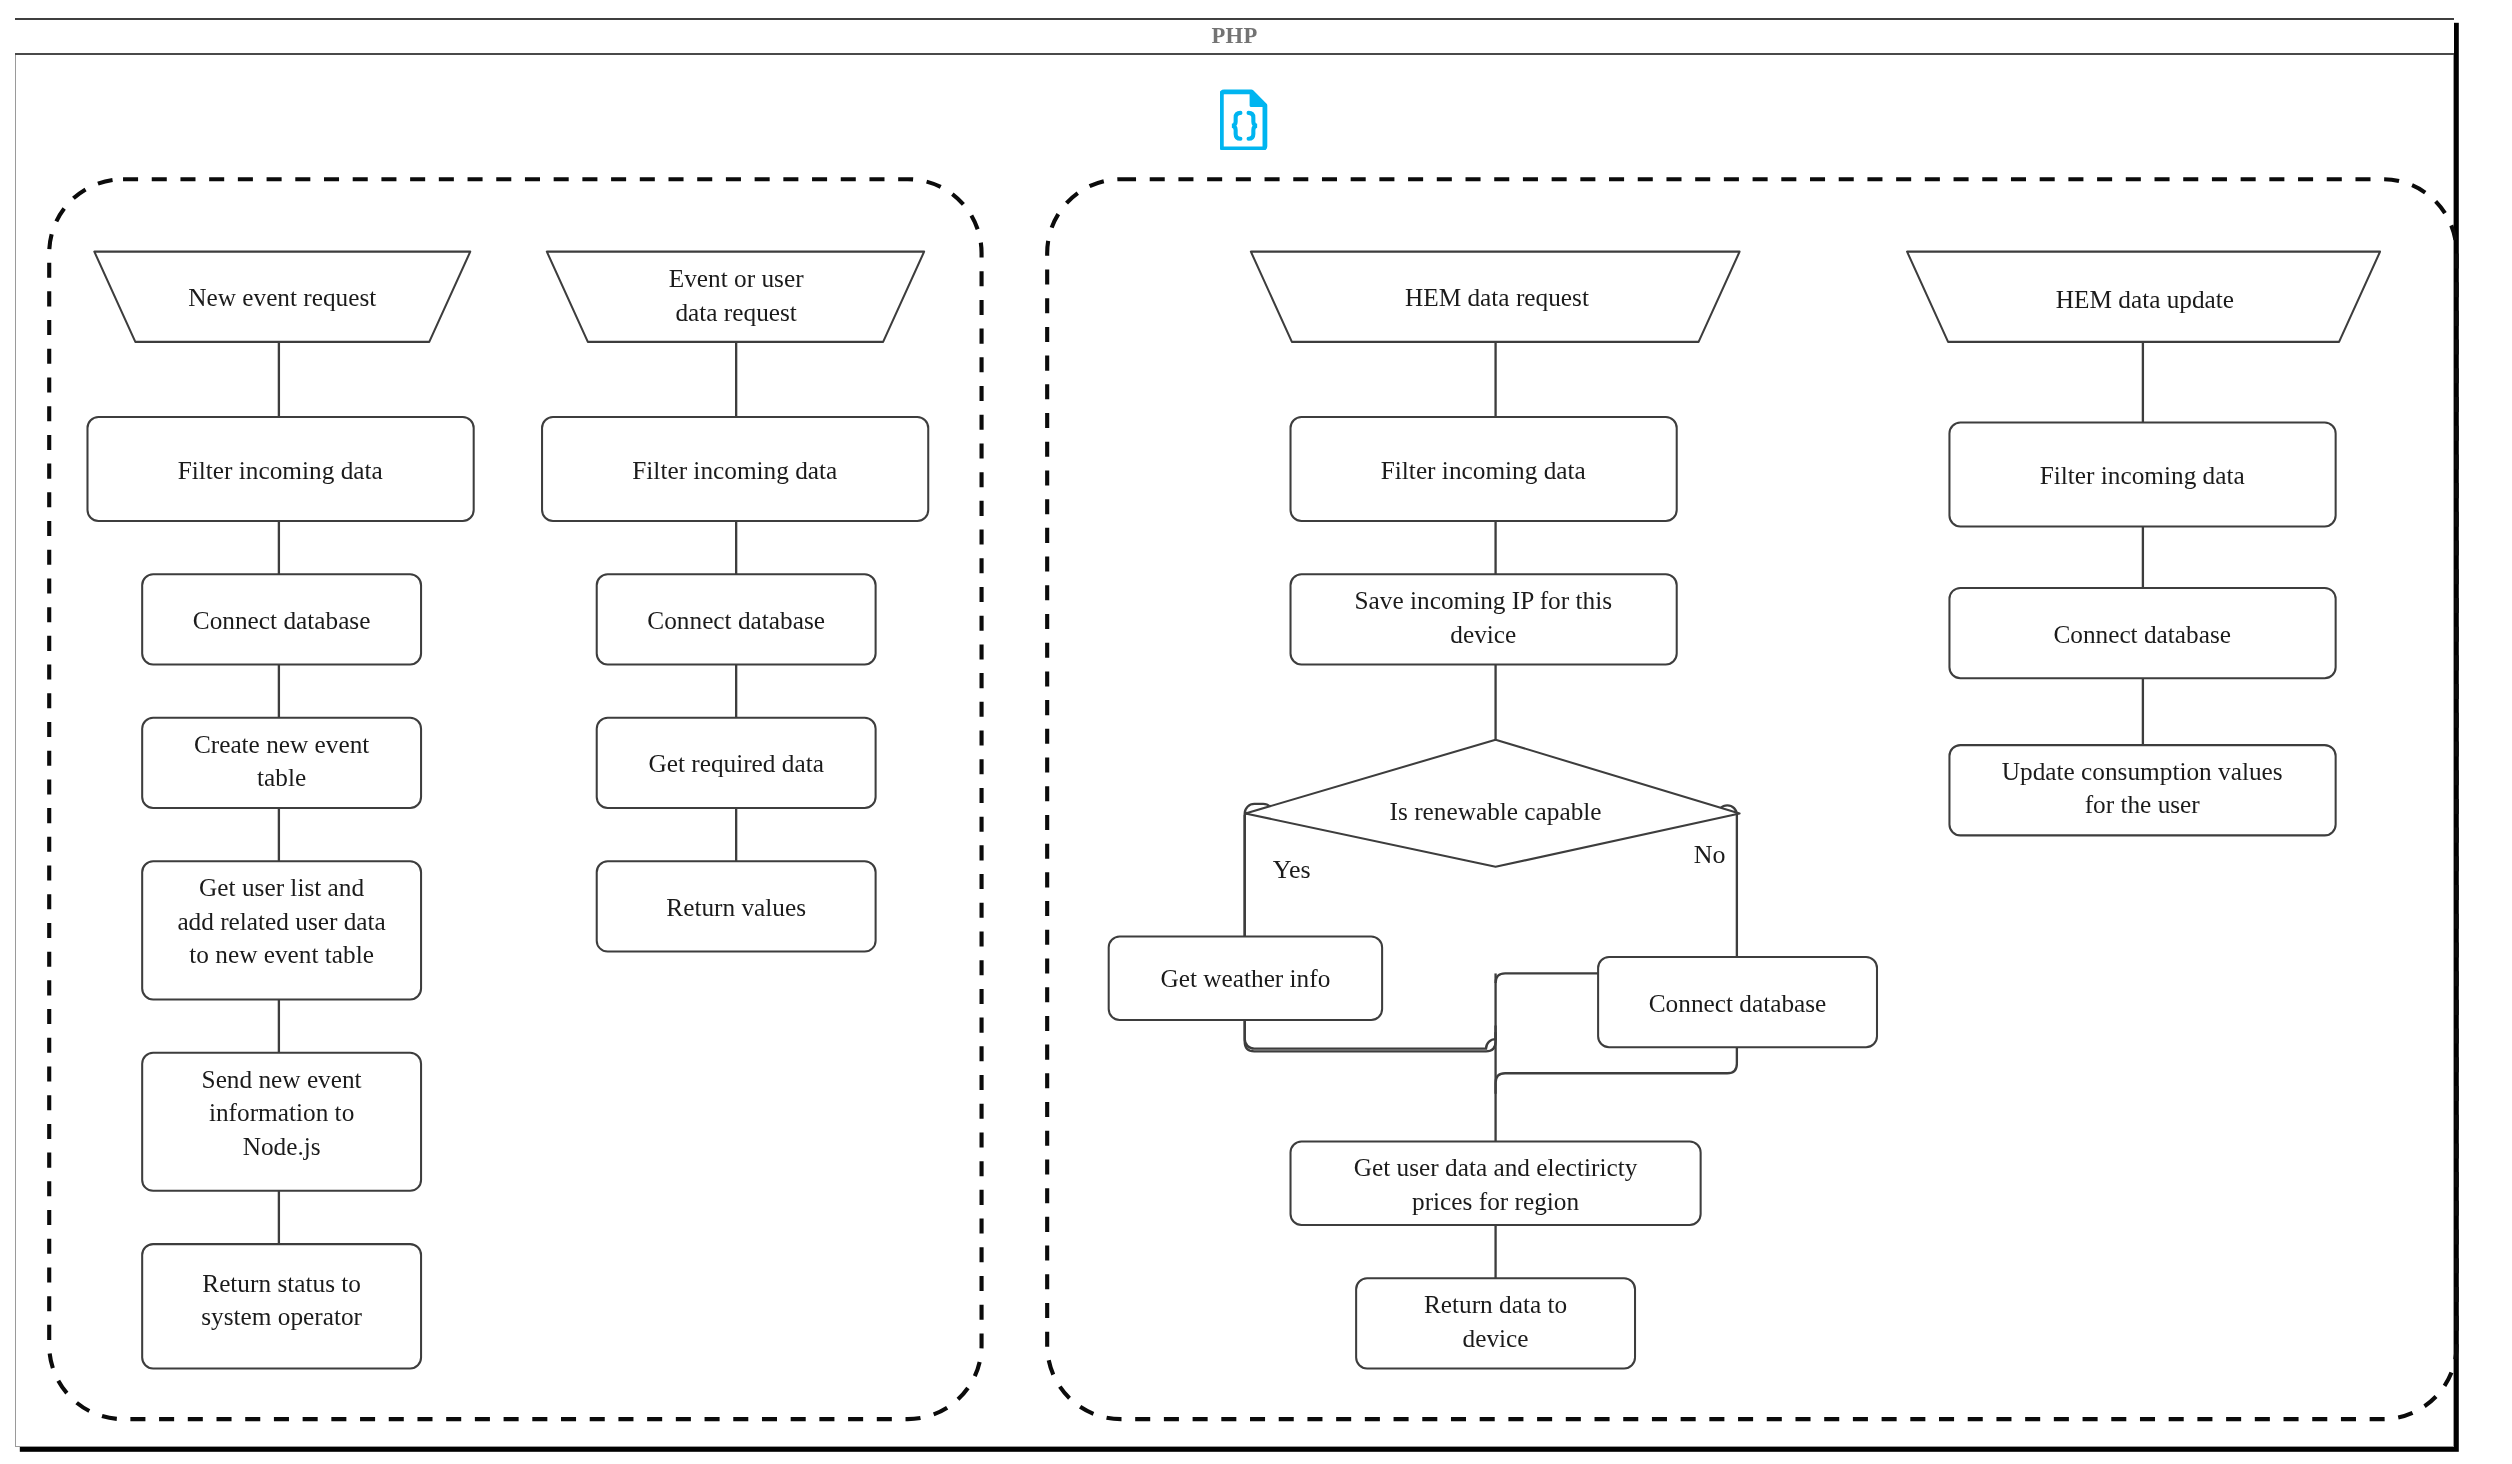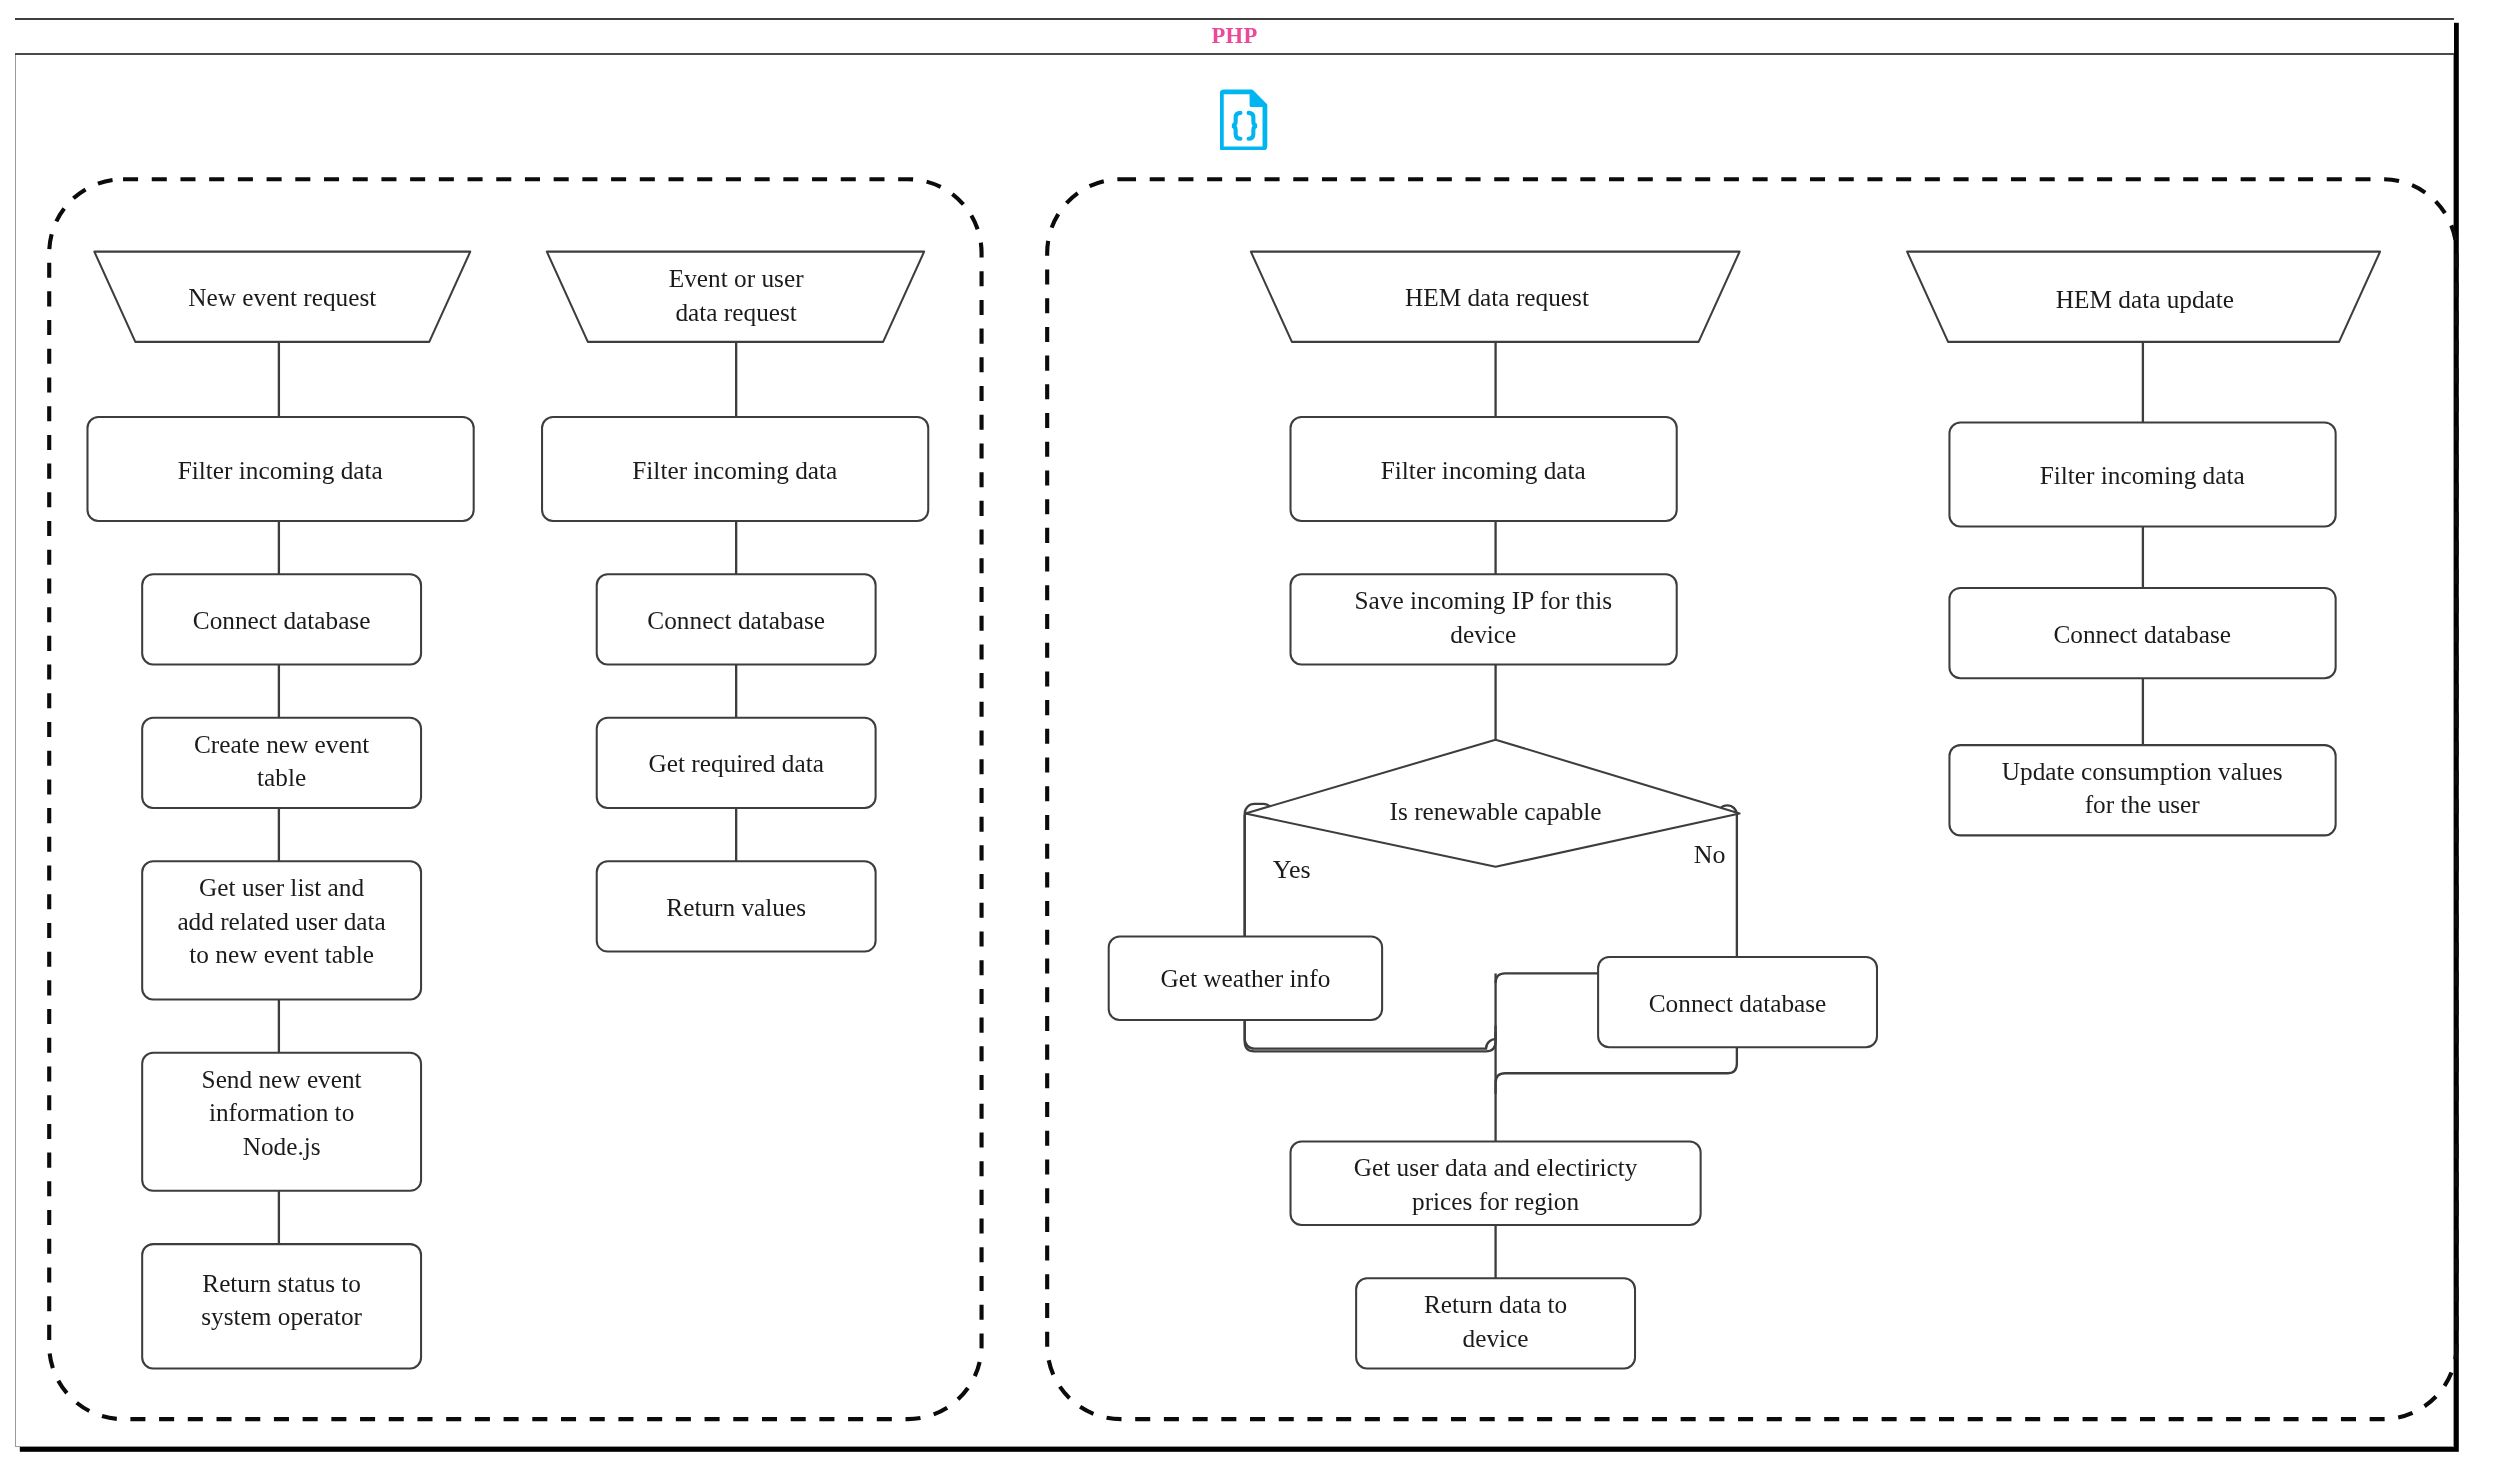--- a/index.html
+++ b/index.html
@@ -20,21 +20,21 @@
   }
   .title-bar{
     position:absolute;left:15px;top:18px;width:2439px;height:37px;
     box-sizing:border-box;
     border-top:2.1px solid #3f3f3f;
     border-bottom:2.7px solid #4a4a4a;
     display:flex;align-items:center;justify-content:center;
     background:#fff;
   }
   .title-bar .t{
-    font-weight:bold;font-size:22.6px;letter-spacing:0.3px;color:#ec4899;
+    font-weight:bold;font-size:22.6px;letter-spacing:0.3px;color:#737373;
     line-height:1;
   }
 
   
   .php-icon{
     position:absolute;left:1220px;top:88px;width:49px;height:62px;
   }
 
   svg.flow{position:absolute;left:0;top:0;width:2512px;height:1465px;overflow:visible;}
 

